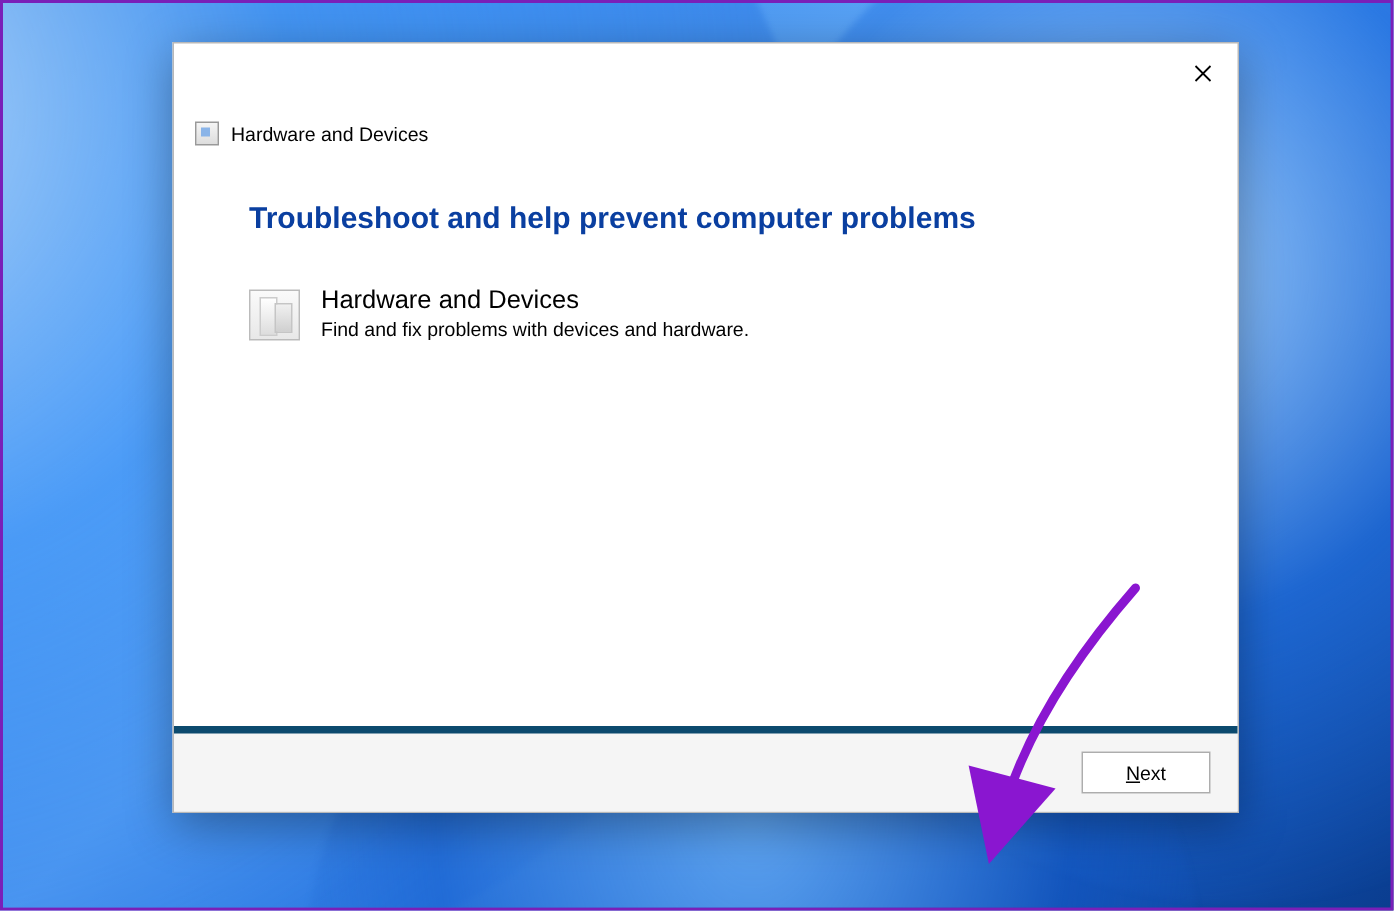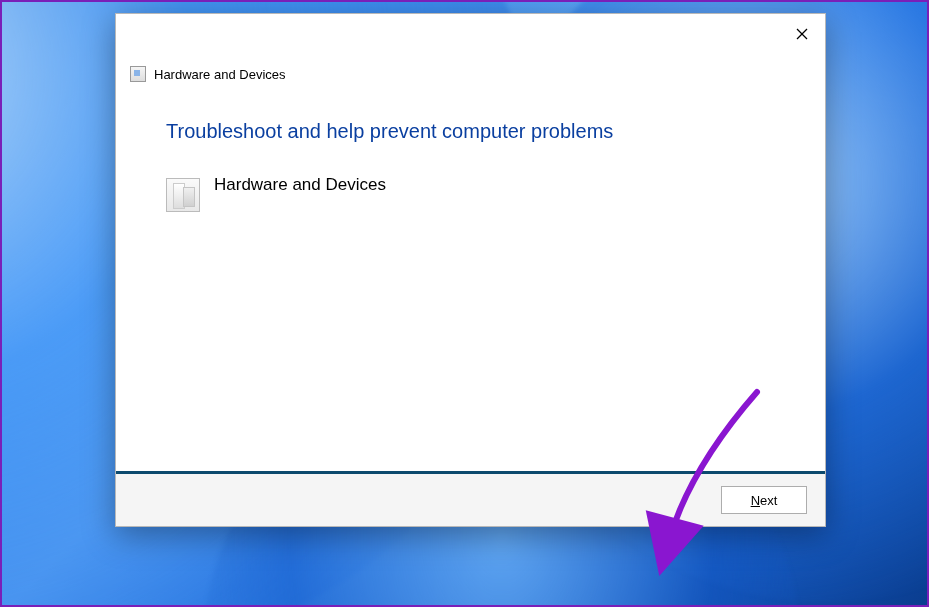--- a/index.html
+++ b/index.html
@@ -23,21 +23,21 @@
       background: radial-gradient(ellipse at 30% 30%, rgba(200,230,255,0.9) 0%, rgba(80,160,250,0.6) 35%, rgba(20,100,220,0.3) 70%, transparent 100%);
       filter: blur(2px);
     }
     .sw1 { width: 900px; height: 900px; left: -350px; top: -250px; transform: rotate(-15deg); }
     .sw2 { width: 700px; height: 700px; right: -250px; top: -100px; background: radial-gradient(ellipse at 40% 40%, rgba(180,220,255,0.85) 0%, rgba(40,120,230,0.5) 40%, transparent 75%); }
     .sw3 { width: 600px; height: 600px; left: 200px; bottom: -350px; background: radial-gradient(ellipse at 50% 30%, rgba(120,190,255,0.7) 0%, rgba(20,90,200,0.4) 50%, transparent 80%); }
 
     .dialog {
       position: absolute;
       left: 113px;
-      top: 11px;
+      top: 26px;
       width: 711px;
       height: 514px;
       background: #ffffff;
       border: 1px solid #b8b8b8;
       box-shadow: 0 8px 30px rgba(0,0,0,0.35);
       display: flex;
       flex-direction: column;
     }
     .close-row {
       display: flex;
@@ -77,21 +77,21 @@
       font-size: 13px;
       color: #000;
     }
     .content-area {
       flex: 1;
       padding: 38px 50px 0 50px;
     }
     .heading {
       color: #0a3fa0;
       font-size: 20px;
-      font-weight: 400;
+      font-weight: 700;
       margin-bottom: 32px;
     }
     .item-row {
       display: flex;
       gap: 14px;
       align-items: flex-start;
     }
     .item-icon {
       width: 34px;
       height: 34px;
@@ -144,21 +144,21 @@
       color: #000;
     }
     .privacy-link {
       display: inline-block;
       margin-top: 10px;
       color: #0a3fa0;
       font-size: 14px;
       cursor: pointer;
     }
     .button-bar {
-      border-top: 3px solid #0c4a6e;
+      border-top: 5px solid #0c4a6e;
       background: #f5f5f5;
       padding: 12px 18px;
       display: flex;
       justify-content: flex-end;
       gap: 10px;
     }
     .win-button {
       min-width: 86px;
       height: 28px;
       background: #fff;
@@ -203,20 +203,21 @@
     <div class="title-text">Hardware and Devices</div>
   </div>
 
   <div class="content-area">
     <div class="heading">Troubleshoot and help prevent computer problems</div>
 
     <div class="item-row">
       <div class="item-icon"></div>
       <div>
         <div class="item-title">Hardware and Devices</div>
+        <div class="item-desc">Find and fix problems with devices and hardware.</div>
       </div>
     </div>
 
   </div>
 
   <div class="button-bar">
     <button class="win-button"><span class="mnemonic">N</span><span>ext</span></button>
   </div>
 
 </div>

